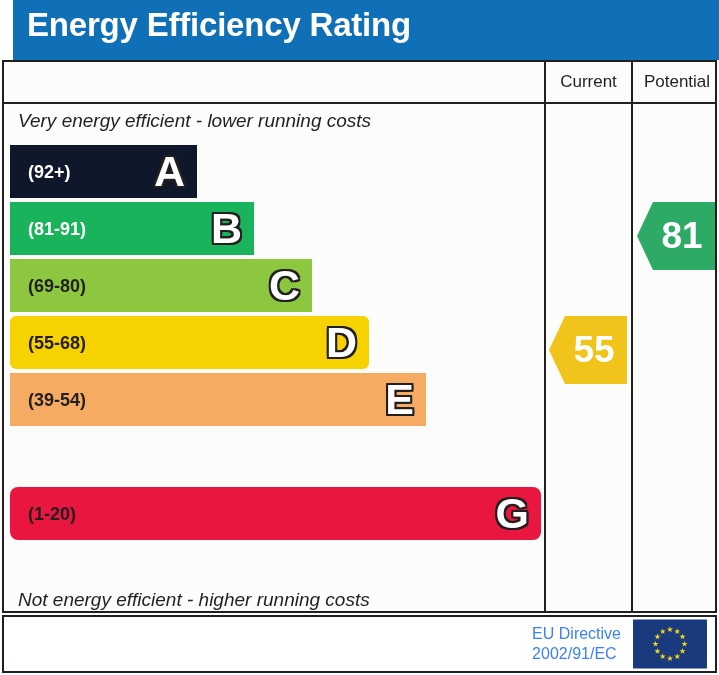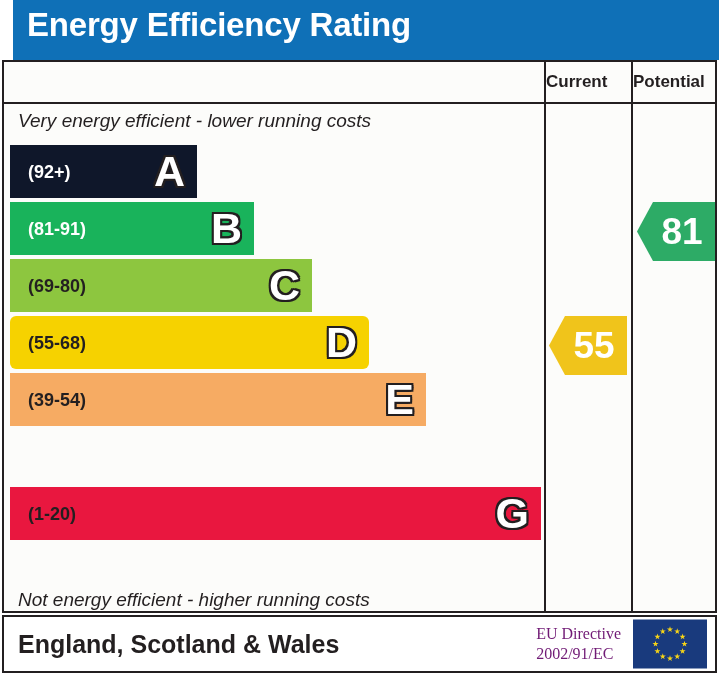--- a/index.html
+++ b/index.html
@@ -70,22 +70,23 @@
     top: 40px;
     width: 711px;
     height: 2px;
     background: #231f20;
   }
 
   .col-head {
     position: absolute;
     top: 10px;
     font-size: 17px;
-    font-weight: bold;
+    font-weight: normal;
     color: #231f20;
+    text-align: center;
     white-space: nowrap;
   }
   .col-head.current   { left: 542px; width: 85px; }
   .col-head.potential { left: 629px; width: 88px; }
 
   
   .caption {
     position: absolute;
     left: 14px;
     font-size: 19px;
@@ -134,21 +135,21 @@
       -2px  2px 0 #231f20,  2px  2px 0 #231f20,
       -2px  0   0 #231f20,  2px  0   0 #231f20,
        0   -2px 0 #231f20,  0    2px 0 #231f20;
   }
   .band.light-label .range { color: #ffffff; }
   .band.dark-label  .range { color: #231f20; }
 
   
   .marker {
     position: absolute;
-    height: 59px;
+    height: 68px;
     clip-path: polygon(16px 0, 100% 0, 100% 100%, 16px 100%, 0 50%);
   }
   .marker .val {
     position: absolute;
     left: 16px;
     right: 4px;
     top: 50%;
     transform: translateY(-52%);
     text-align: center;
     font-size: 37px;
@@ -179,25 +180,24 @@
     font-weight: bold;
     color: #231f20;
     white-space: nowrap;
   }
   .footer-directive {
     position: absolute;
     right: 94px;
     top: 50%;
     transform: translateY(-50%);
     font-size: 16px;
-    color: #701a75;
+    color: #3b82f6;
     text-align: left;
     line-height: 1.25;
     white-space: nowrap;
-    font-family: Liberation Serif, serif;
   }
   .eu-flag {
     position: absolute;
     right: 8px;
     top: 50%;
     transform: translateY(-50%);
     width: 74px;
     height: 49px;
     background: #193a7d;
     display: block;
@@ -238,36 +238,35 @@
           <span class="letter">C</span>
         </div>
         <div class="band dark-label" style="top: 254px; width: 359px; background: rgb(246, 210, 0); border-radius: 6px;">
           <span class="range">(55-68)</span>
           <span class="letter">D</span>
         </div>
         <div class="band dark-label" style="top: 311px; width: 416px; background: rgb(246, 171, 99);">
           <span class="range">(39-54)</span>
           <span class="letter">E</span>
         </div>
-        <div class="band dark-label" style="top: 425px; width: 531px; background: rgb(233, 23, 63);">
+        <div class="band dark-label" style="top: 425px; width: 531px; background: rgb(233, 23, 63); border-radius: 8px;">
           <span class="range">(1-20)</span>
           <span class="letter">G</span>
         </div>
       </div>
 
     <div class="marker current" id="marker-current" style="top: 254px; background: rgb(240, 196, 27);">
       <span class="val">55</span>
     </div>
     <div class="marker potential" id="marker-potential" style="top: 140px; background: rgb(45, 171, 102);">
       <span class="val">81</span>
     </div>
   </div>
 
   <div class="footer">
-    <div class="footer-region">England, Scotland &amp; Wales</div>
     <div class="footer-directive">
       <div>EU Directive</div>
       <div>2002/91/EC</div>
     </div>
     <svg class="eu-flag" id="eu-flag" viewBox="0 0 74 49">
         <polygon points="37.00,6.80 37.72,9.01 40.04,9.01 38.16,10.38 38.88,12.59 37.00,11.22 35.12,12.59 35.84,10.38 33.96,9.01 36.28,9.01" fill="#f7d417"></polygon>
         <polygon points="44.25,8.74 44.97,10.95 47.29,10.95 45.41,12.32 46.13,14.53 44.25,13.17 42.37,14.53 43.09,12.32 41.21,10.95 43.53,10.95" fill="#f7d417"></polygon>
         <polygon points="49.56,14.05 50.28,16.26 52.60,16.26 50.72,17.63 51.44,19.84 49.56,18.47 47.68,19.84 48.39,17.63 46.51,16.26 48.84,16.26" fill="#f7d417"></polygon>
         <polygon points="51.50,21.30 52.22,23.51 54.54,23.51 52.66,24.88 53.38,27.09 51.50,25.72 49.62,27.09 50.34,24.88 48.46,23.51 50.78,23.51" fill="#f7d417"></polygon>
         <polygon points="49.56,28.55 50.28,30.76 52.60,30.76 50.72,32.13 51.44,34.34 49.56,32.97 47.68,34.34 48.39,32.13 46.51,30.76 48.84,30.76" fill="#f7d417"></polygon>

